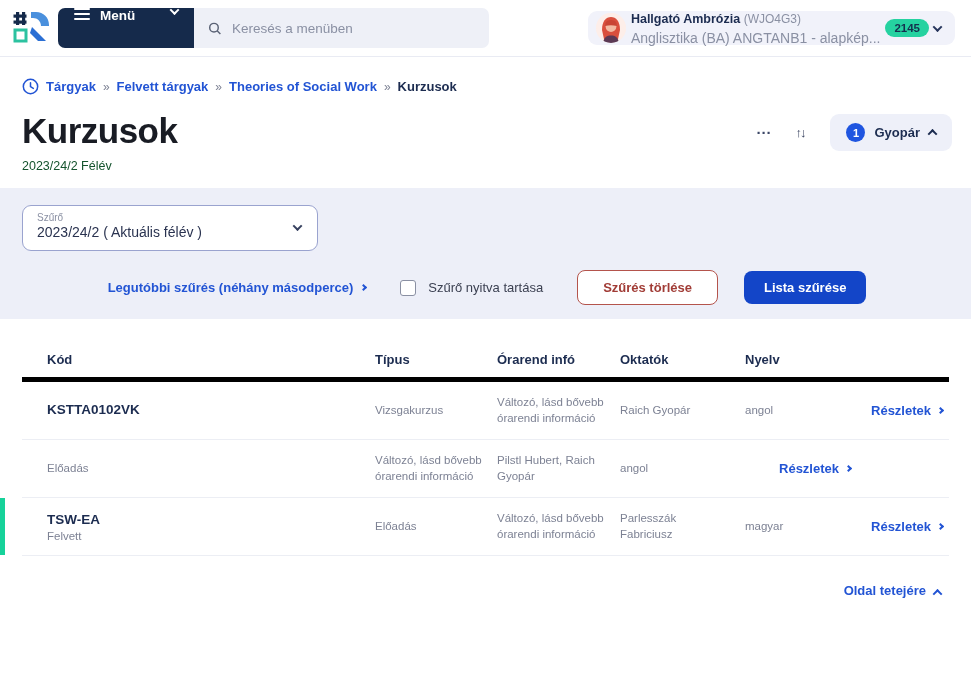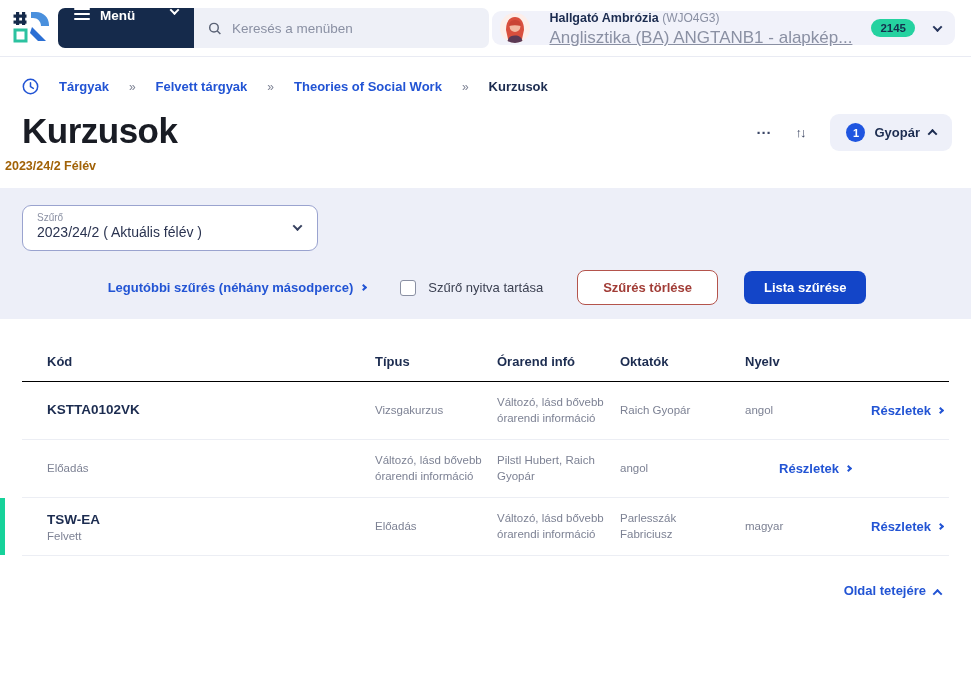--- a/index.html
+++ b/index.html
@@ -12,45 +12,45 @@
   .logo { width:40px; height:38px; margin-right:8px; flex:0 0 auto; }
   .menu-search { display:flex; align-items:stretch; height:40px; }
   .menu-btn { display:flex; align-items:flex-start; gap:10px; background:#152a4b; color:#fff; border:none; border-radius:7px 0 0 7px; padding:0 16px; font-family:inherit; font-size:13.5px; font-weight:700; cursor:pointer; }
   .hamburger { display:flex; flex-direction:column; gap:3px; }
   .hamburger span { display:block; width:16px; height:2px; background:#fff; border-radius:1px; }
   .menu-btn .chev { margin-left:26px; }
   .search-box { display:flex; align-items:center; gap:10px; width:295px; background:#eef0f7; border-radius:0 7px 7px 0; padding:0 14px; }
   .search-box input { border:none; outline:none; background:transparent; font-family:inherit; font-size:13.5px; color:#5a6275; width:100%; }
   .search-box input::placeholder { color:#8a90a3; }
 
-  .user-card { margin-left:auto; display:flex; align-items:center; gap:19px; background:#f1f2fa; border-radius:9px; padding:6px 14px 6px 8px; height:34px; cursor:pointer; }
+  .user-card { margin-left:auto; display:flex; align-items:center; gap:5px; background:#f1f2fa; border-radius:9px; padding:6px 14px 6px 8px; height:34px; cursor:pointer; }
   .avatar { width:30px; height:30px; border-radius:50%; overflow:hidden; background:#fdeee9; flex:0 0 auto; }
   .user-lines { line-height:1.25; }
   .user-line1 { font-size:12.5px; }
   .user-name { font-weight:700; color:#1c2c50; }
   .user-code { color:#8a90a3; font-size:12px; }
-  .user-line2 { font-size:17px; color:#8a90a3;text-decoration:underline; }
+  .user-line2 { font-size:14px; color:#8a90a3; }
   .count-badge { background:#25d2a0; color:#14304e; font-size:11.5px; font-weight:700; border-radius:10px; padding:3px 9px; }
 
   
   .chev { display:inline-block; width:7px; height:7px; border-right:2px solid currentColor; border-bottom:2px solid currentColor; }
   .chev.down { transform:rotate(45deg) translate(-1px,-1px); }
   .chev.up { transform:rotate(-135deg) translate(-1px,-1px); }
   .chev.right { transform:rotate(-45deg); width:5px; height:5px; }
 
   
-  .breadcrumb { display:flex; align-items:center; gap:20px; padding:21px 22px 0 22px; font-size:13px; }
+  .breadcrumb { display:flex; align-items:center; gap:7px; padding:21px 22px 0 22px; font-size:13px; }
   .crumb-link { color:#2254d4; font-weight:600; text-decoration:none; cursor:pointer; }
   .crumb-sep { color:#7d8294; font-size:12px; }
   .crumb-current { color:#1c2c50; font-weight:700; }
 
   
   .title-row { display:flex; align-items:flex-end; padding:16px 19px 0 22px; }
   h1.page-title { font-size:35px; font-weight:800; color:#191c24; letter-spacing:-0.5px; }
-  .page-subtitle { font-size:12.5px; font-weight:700; color:#a16207; padding:8px 0 0 5px; }
+  .page-subtitle { font-size:12.5px; font-weight:400; color:#14532d; padding:8px 0 0 22px; }
   .title-tools { margin-left:auto; display:flex; align-items:center; gap:8px; }
   .icon-btn { border:none; background:transparent; color:#3c4767; font-size:15px; font-weight:700; cursor:pointer; padding:6px 8px; font-family:inherit; }
   .sort-btn { font-size:13px; letter-spacing:-2px; color:#37415f; }
   .filter-btn { display:flex; align-items:center; gap:9px; background:#eef0f9; border:none; border-radius:9px; padding:9px 16px; font-family:inherit; font-size:13px; font-weight:700; color:#1c2c50; cursor:pointer; margin-left:10px; }
   .filter-count { width:19px; height:19px; border-radius:50%; background:#1f55e0; color:#fff; font-size:11px; font-weight:700; display:flex; align-items:center; justify-content:center; }
 
   
   .filter-panel { margin-top:15px; background:#edeff8; padding:17px 19px 14px 22px; }
   .select-field { position:relative; width:296px; height:46px; background:#fff; border:1px solid #9aa3cf; border-radius:9px; padding:6px 14px 0 14px; cursor:pointer; }
   .select-label { font-size:10px; color:#8a90a3; }
@@ -60,21 +60,21 @@
   .recent-link { display:flex; align-items:center; gap:8px; color:#2254d4; font-size:13px; font-weight:700; cursor:pointer; background:none; border:none; font-family:inherit; }
   .keep-open { display:flex; align-items:center; gap:12px; margin-left:8px; }
   .checkbox { width:16px; height:16px; background:#fff; border:1.5px solid #8a90a3; border-radius:3px; cursor:pointer; }
   .keep-open-label { font-size:13px; color:#3c4152; }
   .btn-outline-danger { background:#fff; border:1px solid #b4544c; color:#a13c36; font-size:13px; font-weight:600; border-radius:8px; padding:9px 25px; cursor:pointer; font-family:inherit; margin-left:8px; }
   .btn-primary { background:#1345c8; border:none; color:#fff; font-size:13px; font-weight:700; border-radius:8px; padding:9px 20px; cursor:pointer; font-family:inherit; }
 
   
   .course-table { margin:24px 22px 0 22px; }
   .trow { display:grid; grid-template-columns:328px 122px 123px 125px 112px 1fr; align-items:center; padding-left:25px; }
-  .thead { min-height:39px; border-bottom:1px solid #000000; font-size:13px; font-weight:700; color:#1c2c50; padding-bottom:2px; }
+  .thead { min-height:39px; border-bottom:5px solid #000000; font-size:13px; font-weight:700; color:#1c2c50; padding-bottom:2px; }
   .course-row { position:relative; min-height:58px; border-bottom:1px solid #eceef4; }
   .course-row.enrolled::before { content:""; position:absolute; left:-22px; top:0; bottom:0; width:5px; background:#16d29a; }
   .cell-code { font-size:13.5px; font-weight:700; color:#1c2c50; }
   .row-status { font-size:11.5px; font-weight:400; color:#7d8294; margin-top:3px; }
   .cell-muted { font-size:11.5px; color:#7d8294; line-height:1.35; padding-right:14px; }
   .cell-details { justify-self:end; display:flex; align-items:center; gap:7px; color:#2254d4; font-size:13px; font-weight:700; cursor:pointer; background:none; border:none; font-family:inherit; padding-right:6px; }
 
   .page-footer { display:flex; justify-content:flex-end; padding:27px 30px 0 0; }
   .back-top { display:flex; align-items:center; gap:8px; color:#2254d4; font-size:13px; font-weight:600; cursor:pointer; background:none; border:none; font-family:inherit; }
   .back-top .chev { margin-top:4px; }

